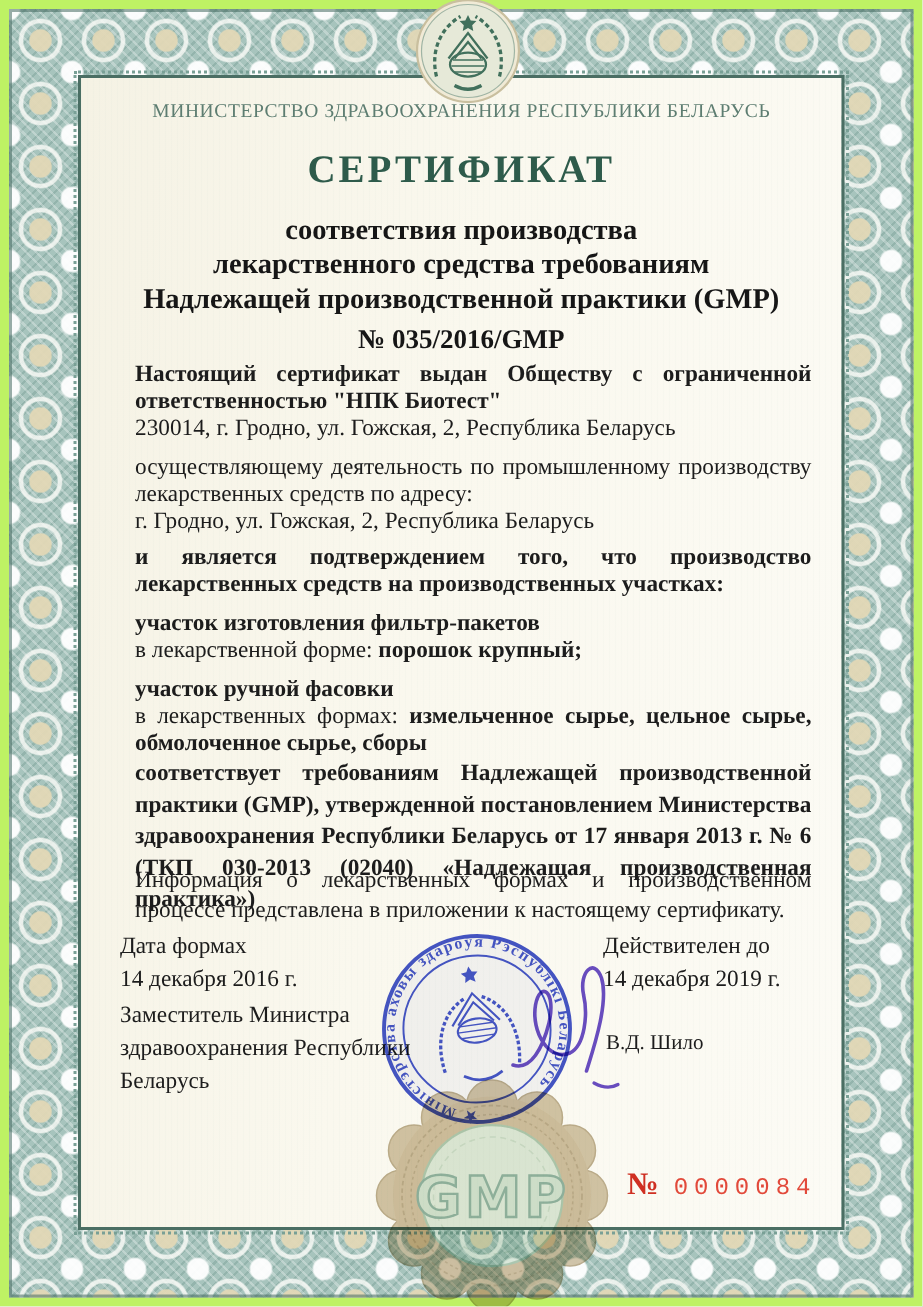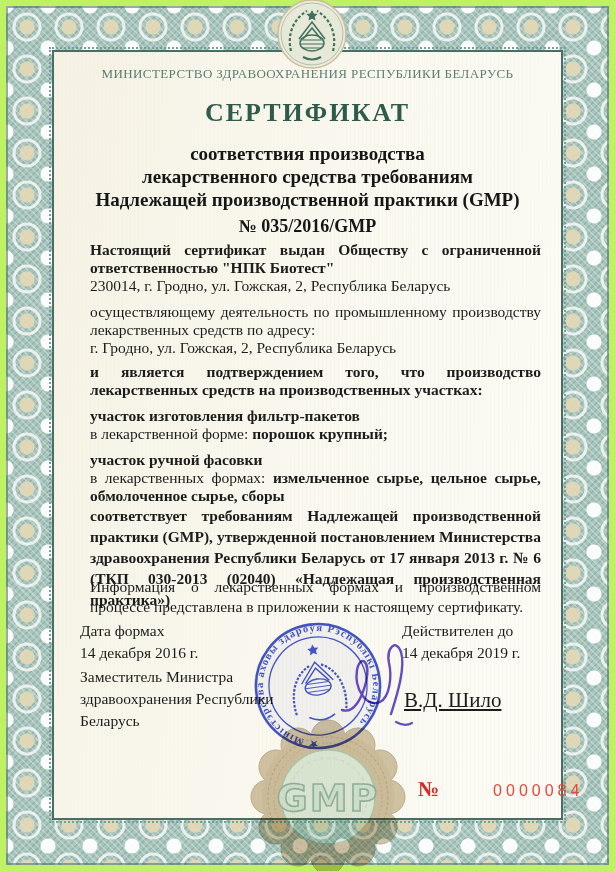--- a/index.html
+++ b/index.html
@@ -58,31 +58,31 @@
   .blk-b{top:363px;}
   .blk-c{top:505px;line-height:21px;}
   .blk-d{top:577px;line-height:20px;}
   .mb8{margin-bottom:8px !important;}
   .mb0{margin-bottom:0 !important;}
 
   
   .date-left{position:absolute;left:80px;top:620px;font-size:15.5px;line-height:22px;}
   .date-right{position:absolute;left:402px;top:620px;font-size:15.5px;line-height:22px;}
   .signer{position:absolute;left:80px;top:666px;width:228px;font-size:15.5px;line-height:22px;}
-  .signer-name{position:absolute;left:404px;top:688px;font-size:21px;text-decoration:underline;}
+  .signer-name{position:absolute;left:404px;top:688px;font-size:14px;}
 
   
   .coa{position:absolute;left:277px;top:-1px;z-index:3;}
   .stamp{position:absolute;left:252px;top:620px;z-index:4;opacity:0.88;
          mix-blend-mode:multiply;transform:rotate(-8deg);}
   .sig{position:absolute;left:336px;top:636px;z-index:5;mix-blend-mode:multiply;}
   .rosette{position:absolute;left:243px;top:712px;z-index:4;mix-blend-mode:multiply;opacity:0.95;}
   .serial{position:absolute;left:418px;top:777px;z-index:5;display:flex;align-items:baseline;gap:10px;}
   .serial-sign{font-size:21px;font-weight:bold;color:#cf2f22;font-family:"Liberation Serif",serif;}
-  .serial-num{font-size:16px;letter-spacing:4px;color:#e2493a;font-family:Liberation Sans, sans-serif;margin-left:44px;}
+  .serial-num{font-size:16px;letter-spacing:4px;color:#e2493a;font-family:Liberation Mono, monospace;}
 </style>
 </head>
 <body>
 
 <div class="page">
 
   <div class="frame"></div>
   <div class="fringe fringe-top"></div>
   <div class="fringe fringe-bottom"></div>
   <div class="fringe fringe-left"></div>

